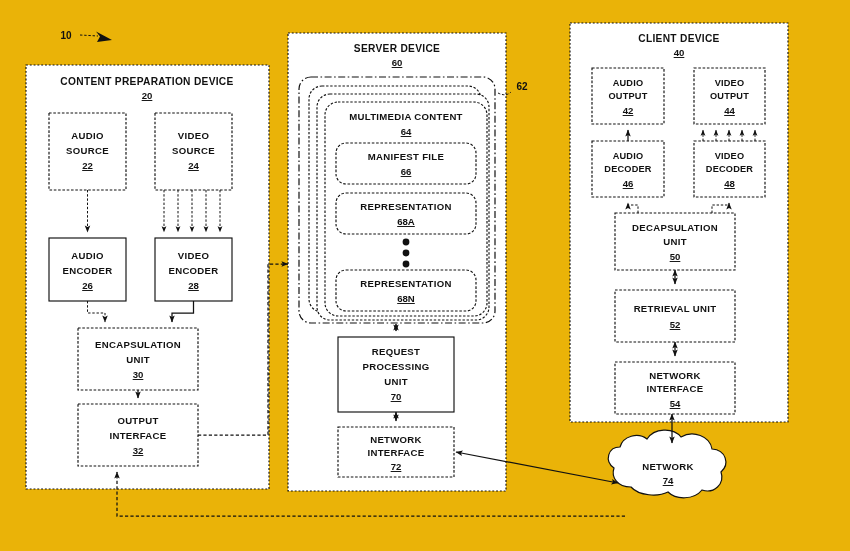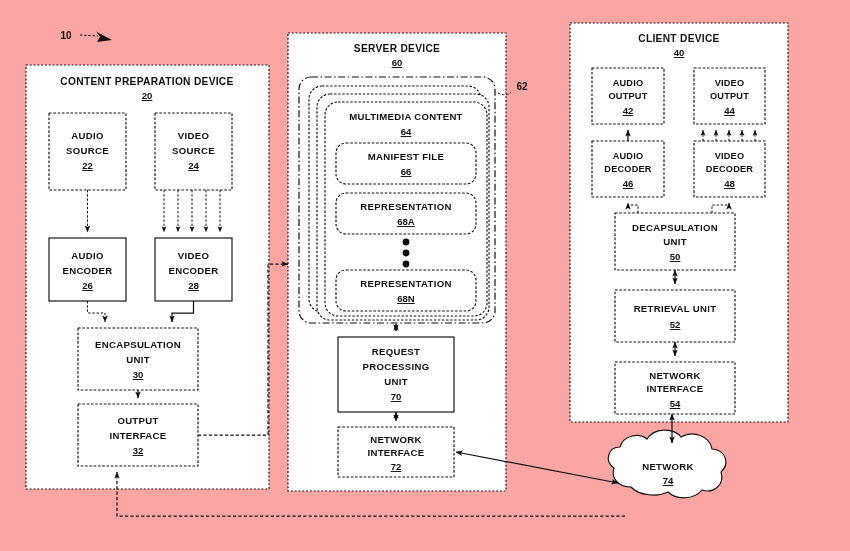--- a/index.html
+++ b/index.html
@@ -4,21 +4,21 @@
 <style>
   html, body {
     margin: 0;
     padding: 0;
     background: #ffffff;
   }
   #figure-root {
     position: relative;
     width: 850px;
     height: 551px;
-    background: #fca5a5;
+    background: #eab308;
     font-family: "Liberation Sans", sans-serif;
     overflow: hidden;
   }
   svg#diagram {
     display: block;
     width: 850px;
     height: 551px;
   }
   .lbl {
     font-family: "Liberation Sans", sans-serif;

